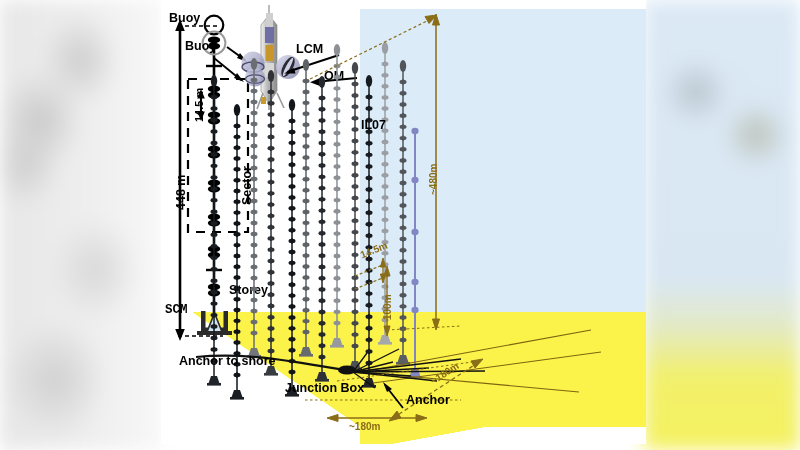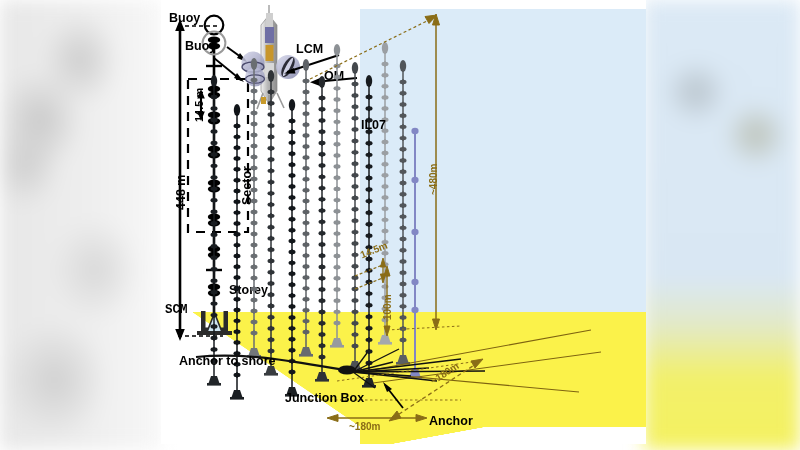--- a/index.html
+++ b/index.html
@@ -619,23 +619,23 @@
       <line x1="242" y1="408" x2="224" y2="385" stroke="#000" stroke-width="1.8"></line>
       <polygon points="222,382 231,389 226,392" fill="#000"></polygon>
     </svg>
 
     <div class="lbl lbl-k" style="left:24px;top:40px;">Buoy</div>
 
     <div class="lbl lbl-k" style="left:200px;top:119px;">IL07</div>
 
     <div class="lbl lbl-k" style="left:18px;top:355px;">Anchor to shore</div>
 
-    <div class="lbl lbl-k" style="left:124px;top:382px;margin-top:10px;">Junction Box</div>
-
-    <div class="lbl lbl-k" style="left:245px;top:415px;margin-left:23px;">Anchor</div>
+    <div class="lbl lbl-k" style="left:124px;top:382px;">Junction Box</div>
+
+    <div class="lbl lbl-k" style="left:245px;top:394px;">Anchor</div>
 
     <div class="dim rot90" style="left:268px;top:195px;">~480m</div>
 
     <div class="dim rot90" style="left:222px;top:320px;">100m</div>
 
     <div class="dim" style="left:198px;top:251px;transform:rotate(-22deg);transform-origin:left top;">14.5m</div>
 
     <div class="dim" style="left:188px;top:422px;">~180m</div>
 
     <div class="dim" style="left:268px;top:378px;transform:rotate(-33deg);transform-origin:left top;">~180m</div>

